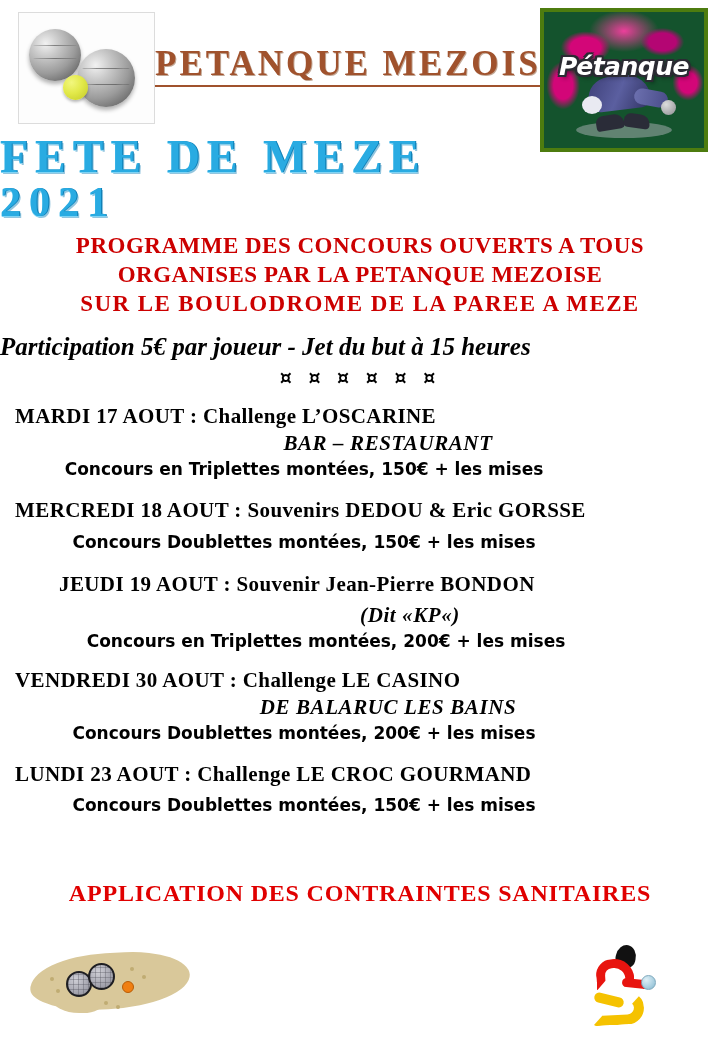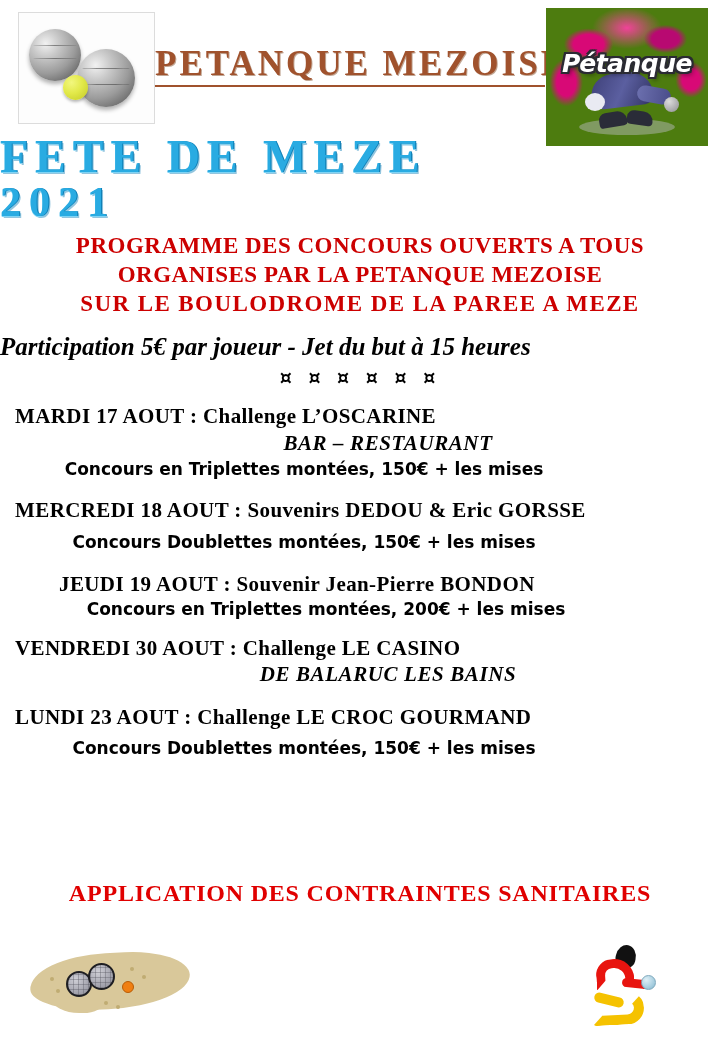--- a/index.html
+++ b/index.html
@@ -70,22 +70,22 @@
     text-shadow: 1px 1px 0 rgba(120,60,20,.45);
     border-bottom: 2px solid #a0522d;
     padding-bottom: 1px;
     white-space: nowrap;
   }
 
   .logo-box {
     position: absolute;
     right: 12px; top: 8px;
     width: 160px; height: 136px;
-    border: 1px solid #4d7c0f;
-    background: #4d7c0f;
+    border: 4px solid #4d7c0f;
+    background: #14532d;
     overflow: hidden;
   }
   .logo-swirls {
     position: absolute;
     inset: 0;
     background:
       radial-gradient(ellipse 40px 26px at 26% 26%, #e4007f 0%, #e4007f 38%, rgba(228,0,127,0) 62%),
       radial-gradient(ellipse 34px 22px at 74% 22%, #c2007a 0%, #c2007a 40%, rgba(194,0,122,0) 64%),
       radial-gradient(ellipse 28px 40px at 12% 54%, #e4007f 0%, #e4007f 34%, rgba(228,0,127,0) 60%),
       radial-gradient(ellipse 26px 30px at 90% 52%, #e4007f 0%, #e4007f 34%, rgba(228,0,127,0) 60%),
@@ -436,26 +436,28 @@
     <div class="event-desc">Concours en Triplettes montées, 150€ + les mises</div>
   </div>
 
   <div class="event ev-1">
     <div class="event-date">MERCREDI 18 AOUT : Souvenirs DEDOU &amp; Eric GORSSE</div>
     <div class="event-desc">Concours Doublettes montées, 150€ + les mises</div>
   </div>
 
   <div class="event ev-2">
     <div class="event-date">JEUDI 19 AOUT : Souvenir Jean-Pierre BONDON</div>
+    <div class="event-sub">(Dit «KP«)</div>
     <div class="event-desc">Concours en Triplettes montées, 200€ + les mises</div>
   </div>
 
   <div class="event ev-3">
     <div class="event-date">VENDREDI 30 AOUT : Challenge LE CASINO</div>
     <div class="event-sub">DE BALARUC LES BAINS</div>
+    <div class="event-desc">Concours Doublettes montées, 200€ + les mises</div>
   </div>
 
   <div class="event ev-4">
     <div class="event-date">LUNDI 23 AOUT : Challenge LE CROC GOURMAND</div>
     <div class="event-desc">Concours Doublettes montées, 150€ + les mises</div>
   </div>
 
 </div>
 
 <div class="sanitary">APPLICATION DES CONTRAINTES SANITAIRES</div>

